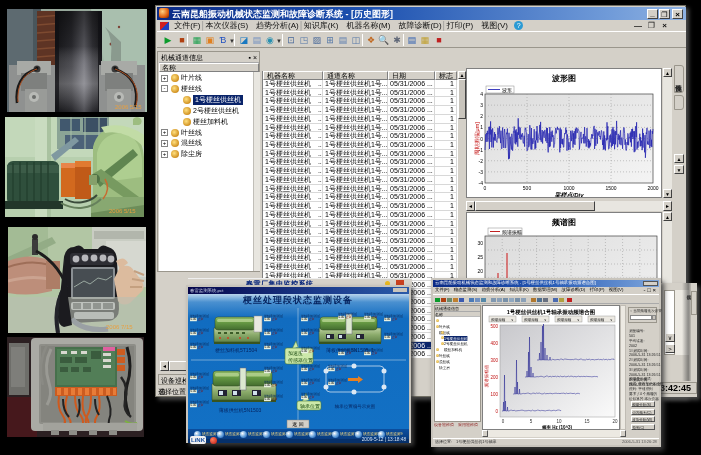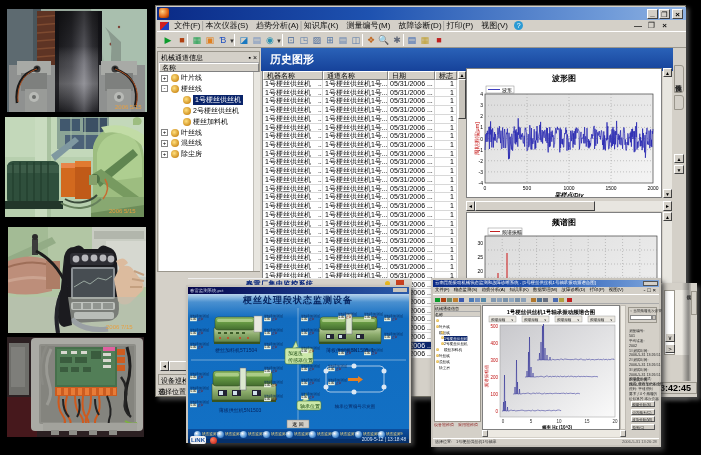--- a/index.html
+++ b/index.html
@@ -251,28 +251,29 @@
       <rect x="62" y="93" width="8" height="5"></rect>
       <rect x="82" y="93" width="8" height="5"></rect>
       <rect x="102" y="93" width="8" height="5"></rect>
     </g>
 </svg>
 
 <div id="main" class="abs" style="left:155px;top:5px;width:531px;height:392px;background:#d4d0c8;border:1px solid #716f64;box-shadow:3px 3px 4px rgba(90,90,90,.8)">
 
   <div class="abs" style="left:1px;top:1px;width:529px;height:13px;background:linear-gradient(90deg,#0a2a86 0%,#1e52b0 40%,#6f9ad8 85%,#8fb2e2 100%)">
     <div class="abs" style="left:2px;top:1px;width:10px;height:10px;background:radial-gradient(circle at 35% 35%,#ffd080,#e06010 60%,#702000);border-radius:2px"></div>
+    <div class="abs" style="left:15px;top:1px;color:#fff;font-weight:bold;font-size:9px;white-space:nowrap">云南昆船振动机械状态监测和故障诊断系统 - [历史图形]</div>
     <div class="abs" style="right:28px;top:2px;width:11px;height:10px;background:#d4d0c8;border:1px solid #404040;border-top-color:#fff;border-left-color:#fff;font-size:8px;line-height:7px;text-align:center;font-weight:bold">_</div>
     <div class="abs" style="right:16px;top:2px;width:11px;height:10px;background:#d4d0c8;border:1px solid #404040;border-top-color:#fff;border-left-color:#fff;font-size:7px;line-height:9px;text-align:center">❐</div>
     <div class="abs" style="right:3px;top:2px;width:11px;height:10px;background:#d4d0c8;border:1px solid #404040;border-top-color:#fff;border-left-color:#fff;font-size:8px;line-height:9px;text-align:center;font-weight:bold">×</div>
   </div>
 
   <div class="abs" style="left:1px;top:14px;width:529px;height:11px;background:#d4d0c8;font-size:8px;color:#111;line-height:11px;white-space:nowrap">
     <span style="display:inline-block;width:9px;height:8px;margin:1px 3px 0 3px;background:linear-gradient(135deg,#d02020 50%,#2040c0 50%);vertical-align:middle"></span>
-    <span>文件(F)</span><span style="color:#888">│</span><span>本次仪器(S)　趋势分析(A)</span><span style="color:#888">│</span><span>知识库(K)　测量编号(M)　故障诊断(D)</span><span style="color:#888">│</span><span>打印(P)　视图(V)</span>
+    <span>文件(F)</span><span style="color:#888">│</span><span>本次仪器(S)　趋势分析(A)</span><span style="color:#888">│</span><span>知识库(K)　机器名称(M)　故障诊断(D)</span><span style="color:#888">│</span><span>打印(P)　视图(V)</span>
     <span style="display:inline-block;width:9px;height:9px;border-radius:50%;background:#2a9ad4;color:#fff;text-align:center;line-height:9px;font-size:7px;margin-left:4px;vertical-align:middle">?</span>
     <span class="abs" style="right:44px;top:0;font-weight:bold">—</span>
     <span class="abs" style="right:31px;top:0">❐</span>
     <span class="abs" style="right:19px;top:0;font-weight:bold">×</span>
   </div>
 
   <div id="toolbar" class="abs" style="left:1px;top:25px;width:529px;height:17px;background:#d4d0c8;border-top:1px solid #fff;border-bottom:1px solid #9a968c">
       <div class="abs" style="left:5px;top:2px;width:12px;height:12px;font-size:9px;line-height:12px;text-align:center;color:#0a9a2a">▶</div>
       <div class="abs" style="left:19px;top:2px;width:12px;height:12px;font-size:9px;line-height:12px;text-align:center;color:#b04010">■</div>
       <div class="abs" style="left:34px;top:2px;width:12px;height:12px;font-size:9px;line-height:12px;text-align:center;color:#20a050">▦</div>
@@ -340,21 +341,20 @@
         </div>
         <div class="abs" style="left:0;top:77.30000000000001px;width:94px;height:10px;font-size:7px;line-height:10px;color:#000">
           <span style="position:absolute;left:2px;top:1.5px;width:7px;height:7px;border:1px solid #848484;background:#fff;font-size:6px;line-height:5px;text-align:center">+</span>
           <span style="position:absolute;left:12px;top:1px;width:8px;height:8px;background:radial-gradient(circle at 40% 40%,#ffe080,#d09020 70%,#806010);border-radius:50%"></span>
           <span style="position:absolute;left:22px;top:0">除尘房</span>
         </div>
       </div>
     <div class="abs" style="left:95px;top:20px;width:7px;height:199px;background:#e8e6e0;border-left:1px solid #c0beb8"></div>
   </div>
 
-  <div class="abs" style="left:105px;top:42px;width:412px;height:23px;background:linear-gradient(180deg,#2a62b8,#16429a);color:#fff;font-weight:bold;font-size:11px;line-height:23px;padding-left:9px">历史图形</div>
 
   <div id="table" class="abs" style="left:106px;top:65px;width:196px;height:287px;background:#fff;border-left:1px solid #808080;overflow:hidden">
       <div style="display:flex;height:9px;background:#d4d0c8;font-size:7px;color:#000">
         <div style="width:60px;border:1px solid #fff;border-right-color:#808080;border-bottom-color:#808080;line-height:8px;padding-left:3px;overflow:hidden">机器名称</div>
         <div style="width:65px;border:1px solid #fff;border-right-color:#808080;border-bottom-color:#808080;line-height:8px;padding-left:3px;overflow:hidden">通道名称</div>
         <div style="width:47px;border:1px solid #fff;border-right-color:#808080;border-bottom-color:#808080;line-height:8px;padding-left:3px;overflow:hidden">日期</div>
         <div style="width:22px;border:1px solid #fff;border-right-color:#808080;border-bottom-color:#808080;line-height:8px;padding-left:3px;overflow:hidden">标志</div>
       </div>
       <div style="display:flex;height:8.72px;font-size:7px;color:#000">
         <div style="width:60px;border-right:1px solid #d8d8d8;border-bottom:1px solid #d8d8d8;line-height:8.6px;padding-left:2px;overflow:hidden;white-space:nowrap">1号梗丝供丝机　....</div>

